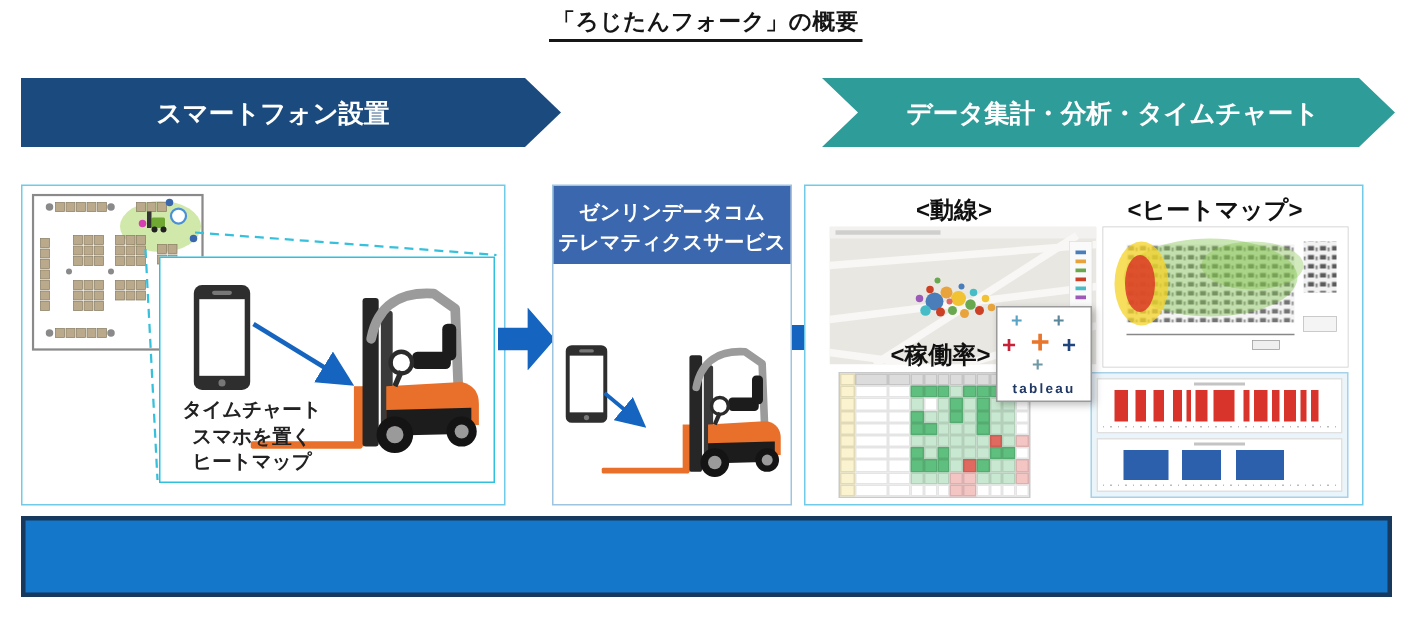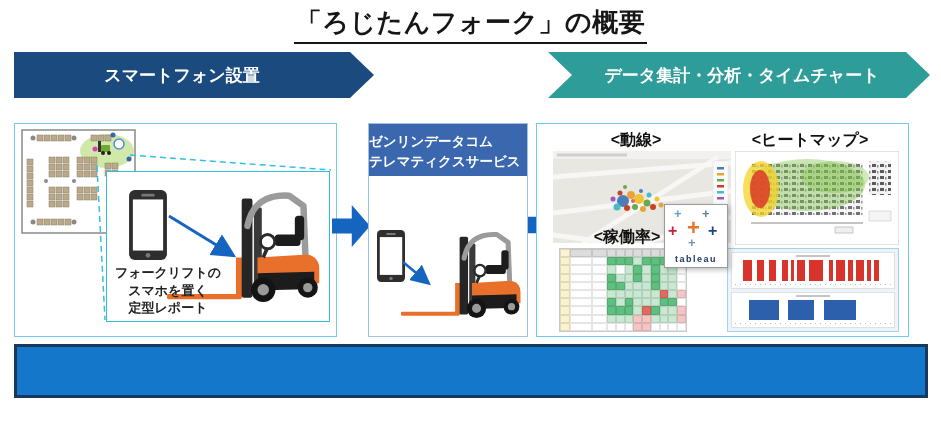--- a/index.html
+++ b/index.html
@@ -8,21 +8,21 @@
     --header-bg:#3A67AE; --badge-bg:#D8F4EA; --badge-text:#1E4FA3;
     --banner-bg:#1577C9; --banner-border:#17395E; --arrow:#1565C0;
     --bar-red:#D9342B; --bar-blue:#2C5FAC;
   }
   *{box-sizing:border-box;margin:0;padding:0}
   body{font-family:"Liberation Sans","DejaVu Sans",sans-serif;background:#fff}
   .stage{position:relative;width:941px;height:421px;background:#fff;overflow:hidden}
 
   
   .title-wrap{position:absolute;top:5px;left:0;width:100%;text-align:center}
-  .title{display:inline-block;font-size:26px;font-weight:bold;color:#161616;
+  .title{display:inline-block;font-size:15px;font-weight:bold;color:#161616;
          border-bottom:2.5px solid #161616;padding:0 2px 2px 2px;letter-spacing:.5px}
 
   
   .chev{position:absolute;top:52px;height:46px;display:flex;align-items:center;justify-content:center;
         color:#fff;font-weight:bold;text-align:center}
   .chev-1{left:14px;width:360px;background:var(--step1);font-size:17px;
           clip-path:polygon(0 0,calc(100% - 24px) 0,100% 50%,calc(100% - 24px) 100%,0 100%);padding-right:24px}
   .chev-2{left:362px;width:196px;background:var(--step2);font-size:15px;line-height:1.25;
           clip-path:polygon(0 0,calc(100% - 24px) 0,100% 50%,calc(100% - 24px) 100%,0 100%,24px 50%);padding:0 20px 0 28px}
   .chev-3{left:548px;width:382px;background:var(--step3);font-size:17px;
@@ -38,21 +38,21 @@
   .connector{position:absolute;left:0;top:0;pointer-events:none}
   .innerbox{position:absolute;left:91px;top:47px;width:224px;height:151px;background:#fff;
             border:1.5px solid var(--inner-border)}
   .note{position:absolute;left:2px;top:92px;width:118px;text-align:center;
         font-size:13px;font-weight:bold;color:#222;line-height:1.35}
   .big-fork{position:absolute;right:4px;bottom:4px}
   .inner-phone{position:absolute;left:22px;top:18px}
   .inner-arrow{position:absolute;left:0;top:0;pointer-events:none}
 
   .mid-header{position:absolute;left:0;top:0;width:100%;height:52px;background:var(--header-bg);
-              color:#fff;font-weight:bold;font-size:13.5px;line-height:1.45;padding-top:8px}
+              color:#fff;font-weight:bold;font-size:13.5px;text-align:center;line-height:1.45;padding-top:8px}
   .badge{position:absolute;left:12px;top:74px;width:116px;height:27px;background:var(--badge-bg);
          border-radius:14px;color:var(--badge-text);font-weight:bold;font-size:15px;
          display:flex;align-items:center;justify-content:center}
   .mid-phone{position:absolute;left:8px;top:106px}
   .mid-fork{position:absolute;right:2px;bottom:6px}
   .mid-arrow{position:absolute;left:0;top:0;pointer-events:none}
 
   .flow-arrow{position:absolute;background:var(--arrow);
               clip-path:polygon(0 32%,52% 32%,52% 0,100% 50%,52% 100%,52% 68%,0 68%)}
   .flow-arrow-1{left:332px;top:205px;width:38px;height:42px}
@@ -246,23 +246,23 @@
       <svg class="inner-phone" width="38" height="70" viewBox="0 0 40 74">
           <use href="#phone"></use>
         </svg>
       <svg class="big-fork" width="158" height="142" viewBox="0 0 220 160">
           <use href="#forklift"></use>
         </svg>
       <svg class="inner-arrow" width="224" height="151" viewBox="0 0 224 151">
         <line x1="62" y1="44" x2="124" y2="82" stroke="#1565C0" stroke-width="3" marker-end="url(#ah)"></line>
       </svg>
       <div class="note">
-        <span style="display:block">フォークリフトの</span>
+        <span style="display:block">タイムチャート</span>
         <span style="display:block">スマホを置く</span>
-        <span style="display:block">定型レポート</span>
+        <span style="display:block">ヒートマップ</span>
       </div>
     </div>
   </div>
 
   <div class="flow-arrow flow-arrow-1"></div>
   <div class="flow-arrow flow-arrow-2"></div>
 
   <div class="panel panel-mid">
     <div class="mid-header">
       <span style="display:block">ゼンリンデータコム</span>

